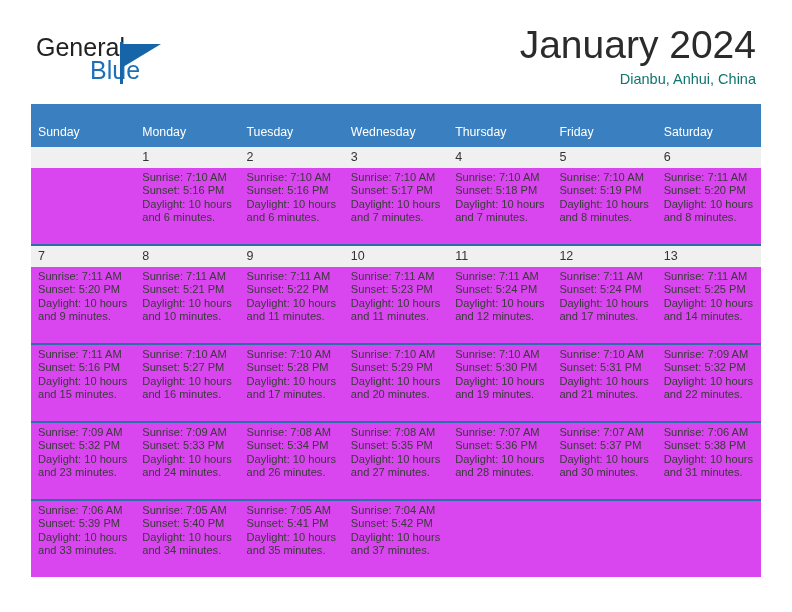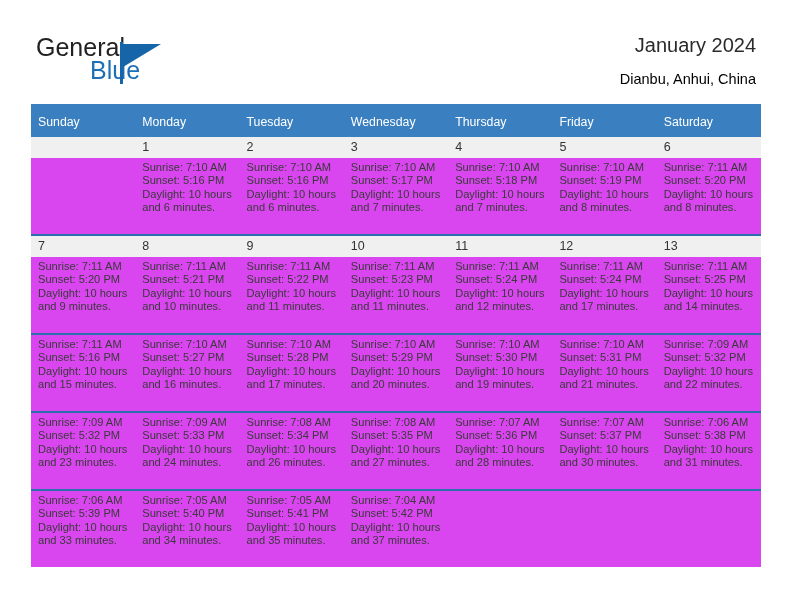--- a/index.html
+++ b/index.html
@@ -71,30 +71,30 @@
     background: #1565a8;
   }
 
   .title-block {
     position: absolute;
     right: 36px;
     top: 28px;
     text-align: right;
   }
   .cal-title {
-    font-size: 20px;
+    font-size: 39px;
     color: #2b2b2b;
     line-height: 34px;
     white-space: nowrap;
     font-weight: normal;
     margin: 0;
   }
   .cal-subtitle {
     font-size: 14.5px;
-    color: #000000;
+    color: #0f766e;
     line-height: 20px;
     margin-top: 7px;
     white-space: nowrap;
   }
 
   
   .calendar {
     position: absolute;
     left: 31px;
     top: 104px;
@@ -103,21 +103,21 @@
     table-layout: fixed;
   }
   .calendar col { width: 104.285px; }
 
   thead th {
     background: #3a7fbf;
     color: #ffffff;
     font-size: 12.3px;
     font-weight: normal;
     text-align: left;
-    padding: 7px 0 5px 7px;
+    padding: 17px 0 5px 7px;
     height: 21px;
     vertical-align: middle;
     border: none;
   }
 
   .wk-numrow td {
     background: #f0f0f0;
     font-size: 12.5px;
     color: #333333;
     padding: 3px 0 3px 7px;

